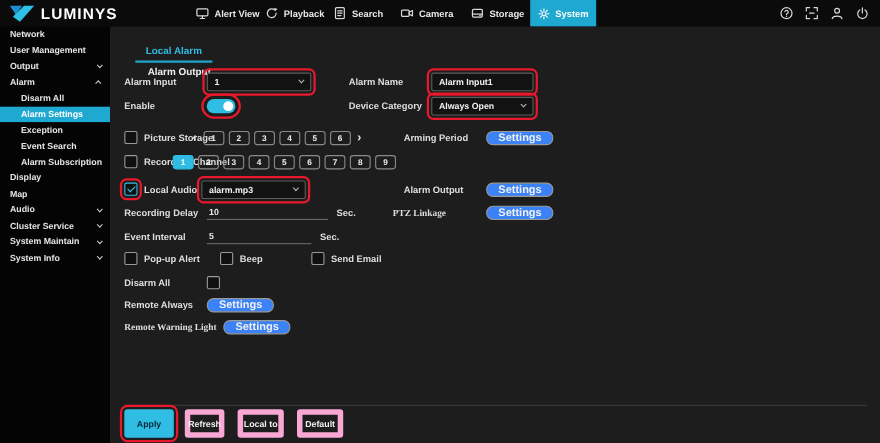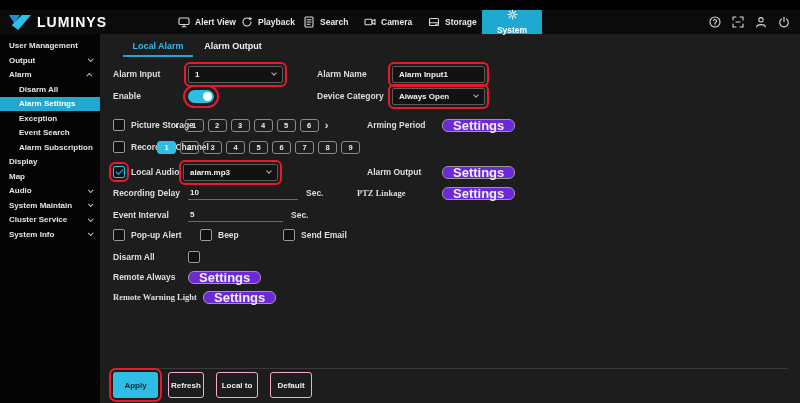--- a/index.html
+++ b/index.html
@@ -5,27 +5,27 @@
   :root{
     --accent:#1fa8d0; --accent-bright:#2fbde4; --annotation:#e8192c;
     --topbar-bg:#0b0b0b; --sidebar-bg:#040404; --content-bg:#1d1d1d;
   }
   *{margin:0;padding:0;box-sizing:border-box;}
   html,body{width:800px;height:403px;overflow:hidden;background:#000;
     font-family:"Liberation Sans","DejaVu Sans",sans-serif;-webkit-font-smoothing:antialiased;}
   .stage{position:relative;width:800px;height:403px;}
 
   
-  .topbar{position:absolute;left:0;top:10px;width:800px;height:24px;background:var(--topbar-bg);z-index:5;text-decoration:underline;}
+  .topbar{position:absolute;left:0;top:0;width:800px;height:24px;background:var(--topbar-bg);z-index:5;text-decoration:underline;}
   .logo{position:absolute;left:8px;top:0;height:24px;display:flex;align-items:center;gap:5px;}
   .logo-text{color:#fff;font-size:14px;font-weight:800;letter-spacing:1px;}
   .nav-item{position:absolute;top:0;height:24px;display:flex;align-items:center;gap:5px;
     color:#e8e8e8;font-size:8.5px;font-weight:700;cursor:pointer;}
   .nav-item svg{flex:0 0 auto;}
-  .nav-item.active{background:var(--accent);color:#fff;justify-content:center;padding:0 7px;flex-direction:column;}
+  .nav-item.active{background:var(--accent);color:#fff;justify-content:center;padding:0 7px;}
   .tb-right{position:absolute;right:10px;top:0;height:24px;display:flex;align-items:center;gap:11px;}
   .tb-ic{width:12px;height:12px;display:flex;align-items:center;justify-content:center;cursor:pointer;}
   .icon-stroke{stroke:#d9d9d9;fill:none;stroke-width:1.1;stroke-linecap:round;stroke-linejoin:round;}
 
   
   .sidebar{position:absolute;left:0;top:24px;width:100px;height:379px;background:var(--sidebar-bg);}
   .side-item{height:14.5px;display:flex;align-items:center;padding:0 8px 0 9px;
     color:#e4e4e4;font-size:8px;font-weight:700;cursor:pointer;white-space:nowrap;}
   .side-item.child{padding-left:19px;}
   .side-item.selected{background:var(--accent);color:#fff;}
@@ -33,21 +33,21 @@
     margin-left:auto;transform:rotate(45deg) translateY(-1px);}
   .chev.up{transform:rotate(225deg) translateY(-1px);}
 
   
   .content{position:absolute;left:100px;top:24px;width:700px;height:379px;background:var(--content-bg);}
   .row{position:absolute;height:18px;display:flex;align-items:center;color:#dedede;
     font-size:8.5px;font-weight:700;white-space:nowrap;}
   .lbl{width:75px;flex:0 0 auto;}
   .lbl.w85{width:85px;font-family:Liberation Serif, serif;}
 
-  .tabs{position:absolute;left:23px;top:12px;display:flex;}
+  .tabs{position:absolute;left:23px;top:12px;display:flex;flex-direction:column;}
   .tab{width:70px;height:19px;display:flex;align-items:center;justify-content:center;
     color:#f0f0f0;font-size:9px;font-weight:700;cursor:pointer;position:relative;}
   .tab+.tab{margin-left:10px;width:60px;}
   .tab.active{color:var(--accent-bright);}
   .tab.active::after{content:"";position:absolute;left:0;right:0;bottom:-2px;height:2px;background:var(--accent);}
 
   .select,.tinput{height:17px;background:#121212;border:1px solid #5c5c5c;border-radius:2px;
     display:flex;align-items:center;padding:0 6px;color:#f2f2f2;font-size:8px;font-weight:700;cursor:pointer;}
   .tinput{cursor:text;}
   .dd-chev{width:4px;height:4px;border-right:1px solid #b5b5b5;border-bottom:1px solid #b5b5b5;
@@ -62,33 +62,33 @@
   .cb.checked{border-color:var(--accent-bright);}
   .cb.checked::after{content:"";position:absolute;left:2px;top:2px;width:6px;height:3px;
     border-left:1.5px solid var(--accent-bright);border-bottom:1.5px solid var(--accent-bright);transform:rotate(-45deg);}
   .cb-lab{margin-left:6px;}
 
   .ch{min-width:19px;height:13px;border:1px solid #8a8a8a;border-radius:3px;margin-right:4px;
     display:flex;align-items:center;justify-content:center;color:#eee;font-size:7.5px;font-weight:700;cursor:pointer;}
   .ch.sel{background:var(--accent-bright);border-color:var(--accent-bright);color:#fff;}
   .pager{color:#e8e8e8;font-size:11px;font-weight:700;margin:0 6px;cursor:pointer;line-height:1;}
 
-  .btn-settings{height:13px;padding:0 10px;border:1px solid #9a9a9a;border-radius:6px;background:#6d28d9;
-    color:#f0f0f0;font-size:13px;font-weight:700;display:flex;align-items:center;cursor:pointer;}
+  .btn-settings{height:13px;padding:0 10px;border:1px solid #9a9a9a;border-radius:6px;background:#3b82f6;
+    color:#f0f0f0;font-size:10px;font-weight:700;display:flex;align-items:center;cursor:pointer;}
 
   .uline{height:14px;border-bottom:1px solid #6a6a6a;display:flex;align-items:flex-end;
     padding:0 0 2px 2px;color:#e8e8e8;font-size:8px;font-weight:700;cursor:text;}
   .unit{margin-left:8px;}
 
   .footer-divider{position:absolute;left:13px;right:12px;top:344px;border-top:1px solid #3a3a3a;}
   .footer-row{position:absolute;left:13px;top:348px;display:flex;align-items:center;}
   .btn{height:26px;display:flex;align-items:center;justify-content:center;border-radius:3px;
     font-size:8px;font-weight:700;cursor:pointer;}
   .btn.primary{width:45px;background:var(--accent-bright);color:#062a3a;border:none;margin-right:10px;}
-  .btn.ghost{border:1px solid #f9a8d4;background:transparent;color:#eee;text-align:center;}
+  .btn.ghost{border:5px solid #f9a8d4;background:transparent;color:#eee;text-align:center;}
 </style>
 </head>
 <body>
 
 <div class="stage">
 
   <div class="topbar">
     <div class="logo">
       <svg width="24" height="17" viewBox="0 0 26 18">
         <polygon points="1,1 13,1 7,10" fill="#1f8fd0"></polygon>
@@ -223,25 +223,25 @@
         <span>Display</span>
       </div>
     <div class="side-item">
         <span>Map</span>
       </div>
     <div class="side-item">
         <span>Audio</span>
         <span class="chev"></span>
       </div>
     <div class="side-item">
+        <span>Cluster Service</span>
+        <span class="chev"></span>
+      </div>
+    <div class="side-item">
         <span>System Maintain</span>
-        <span class="chev"></span>
-      </div>
-    <div class="side-item">
-        <span>Cluster Service</span>
         <span class="chev"></span>
       </div>
     <div class="side-item">
         <span>System Info</span>
         <span class="chev"></span>
       </div>
   </div>
 
   <div class="content">
 

